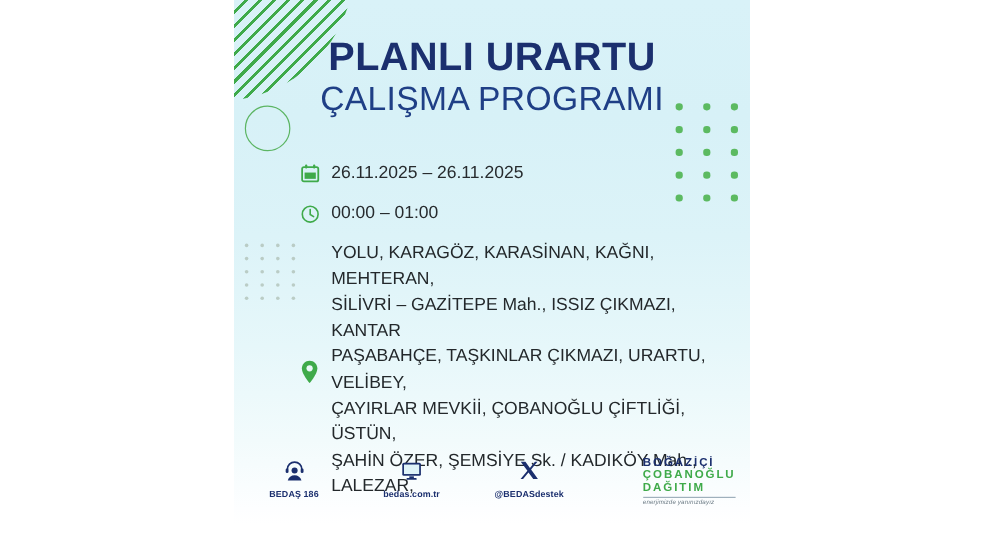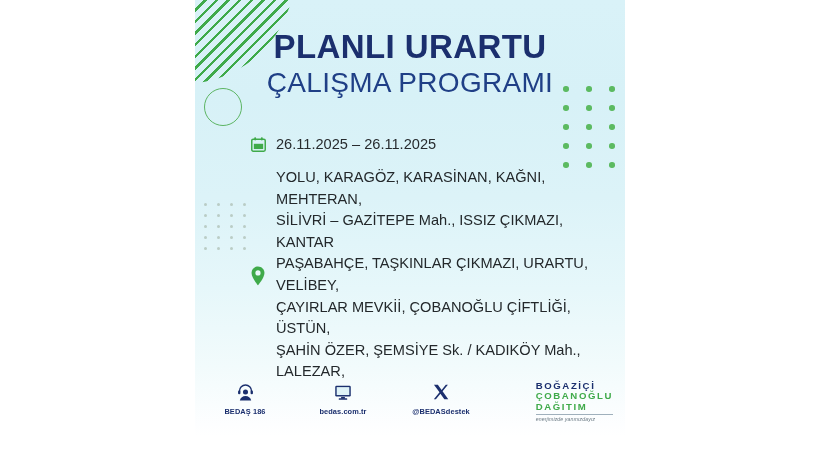--- a/index.html
+++ b/index.html
@@ -267,20 +267,29 @@
           <svg width="17" height="17" viewBox="0 0 24 24" aria-hidden="true">
             <rect x="2.5" y="4.5" width="19" height="17" rx="2" fill="none" stroke="#3faa4a" stroke-width="2.1"></rect>
             <rect x="5.4" y="11" width="13.2" height="7.4" fill="#3faa4a"></rect>
             <rect x="6" y="1.6" width="2.6" height="4.6" rx="1.1" fill="#3faa4a"></rect>
             <rect x="15.4" y="1.6" width="2.6" height="4.6" rx="1.1" fill="#3faa4a"></rect>
           </svg>
         </div>
         <div class="txt">26.11.2025 – 26.11.2025</div>
       </div>
 
+      <div class="row">
+        <div class="ico">
+          <svg width="17" height="17" viewBox="0 0 24 24" aria-hidden="true">
+            <circle cx="12" cy="12" r="9.3" fill="none" stroke="#3faa4a" stroke-width="1.9"></circle>
+            <path d="M12 6.6V12.3l4 2.5" fill="none" stroke="#3faa4a" stroke-width="1.9" stroke-linecap="round"></path>
+          </svg>
+        </div>
+        <div class="txt">00:00 – 01:00</div>
+      </div>
 
 
       <div class="row row-addr">
         <div class="ico">
           <svg width="16" height="20" viewBox="0 0 24 30" aria-hidden="true">
             <path d="M12 0.8C6.6 0.8 2.3 5.1 2.3 10.5c0 7.0 9.7 18.4 9.7 18.4s9.7-11.4 9.7-18.4C21.7 5.1 17.4 0.8 12 0.8z" fill="#3faa4a"></path>
             <circle cx="12" cy="10.4" r="3.9" fill="#eaf8f9"></circle>
           </svg>
         </div>
         <div class="addr-text">

